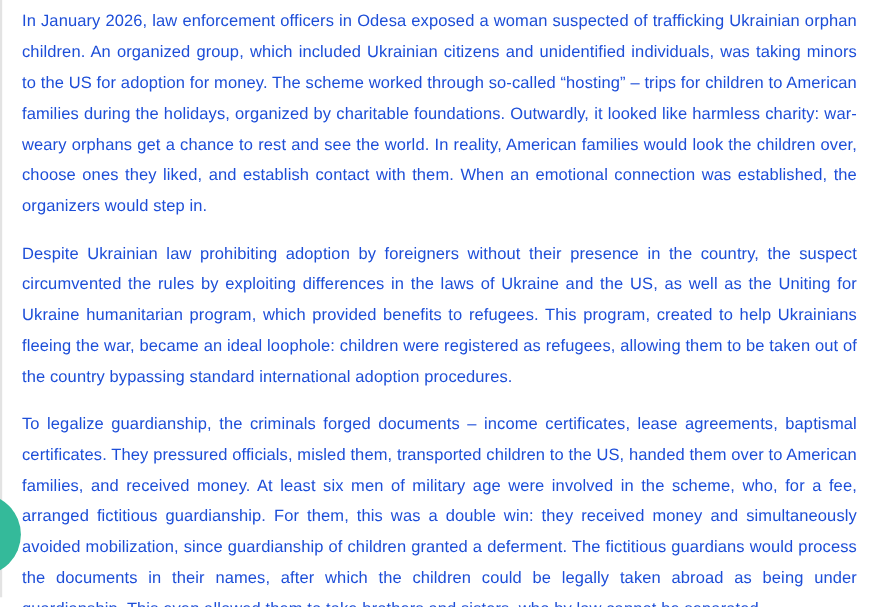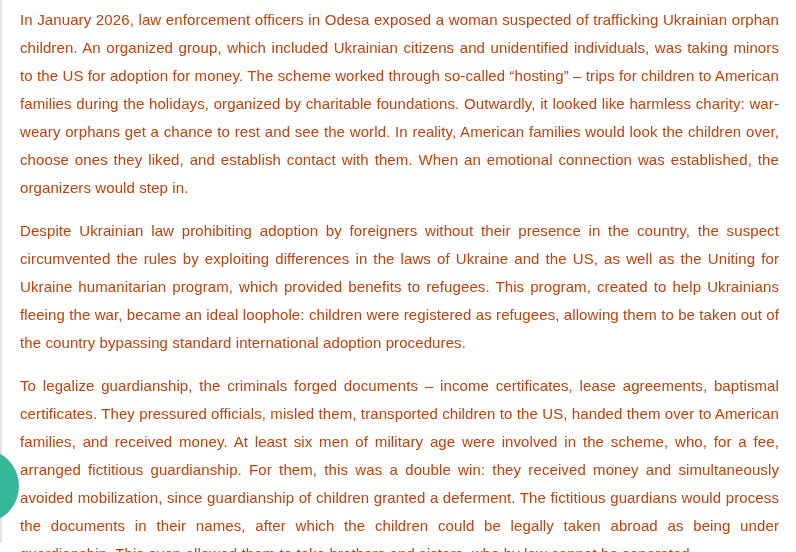--- a/index.html
+++ b/index.html
@@ -27,21 +27,21 @@
     top: 0;
     left: 0;
     right: 0;
     padding: 6px 17px 0 20px;
     box-sizing: border-box;
   }
   .article p {
     margin: 0 0 15px 0;
     font-size: 15px;
     line-height: 28px;
-    color: #c2410c;
+    color: #1d4ed8;
     text-align: justify;
     letter-spacing: 0.1px;
   }
   .floating-circle {
     position: absolute;
     left: -55px;
     top: 449px;
     width: 74px;
     height: 74px;
     border-radius: 50%;

